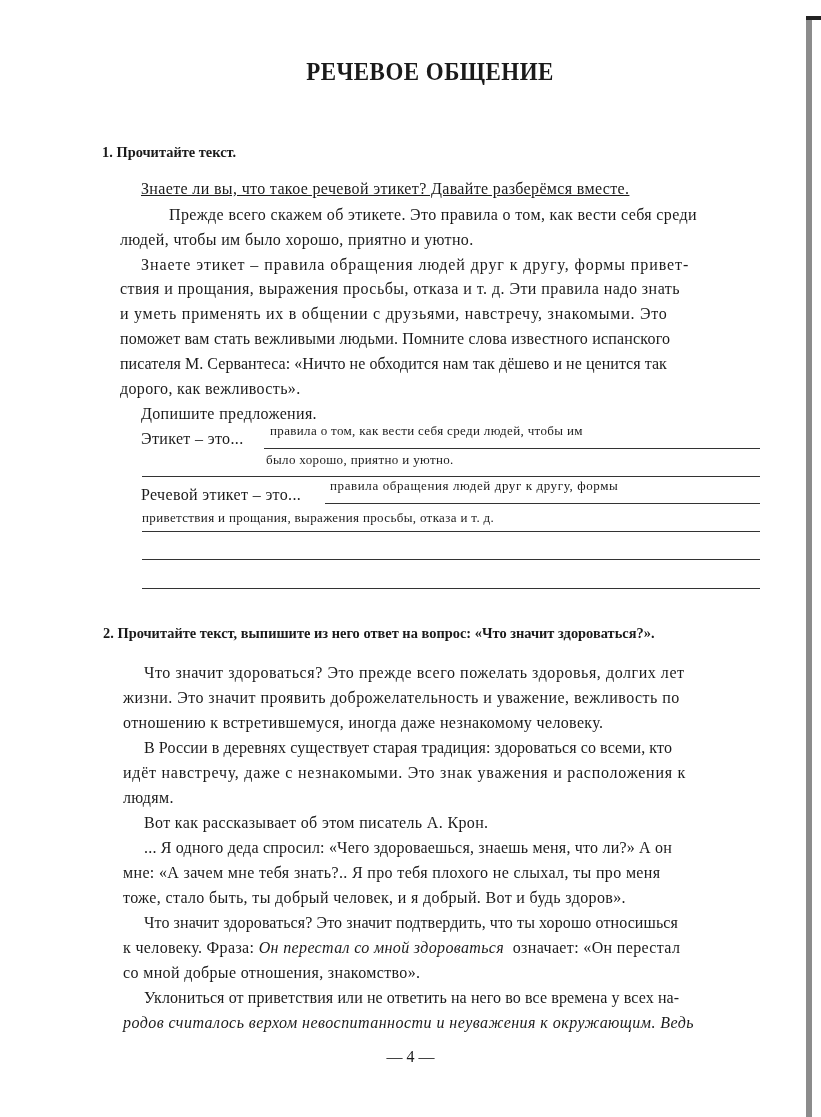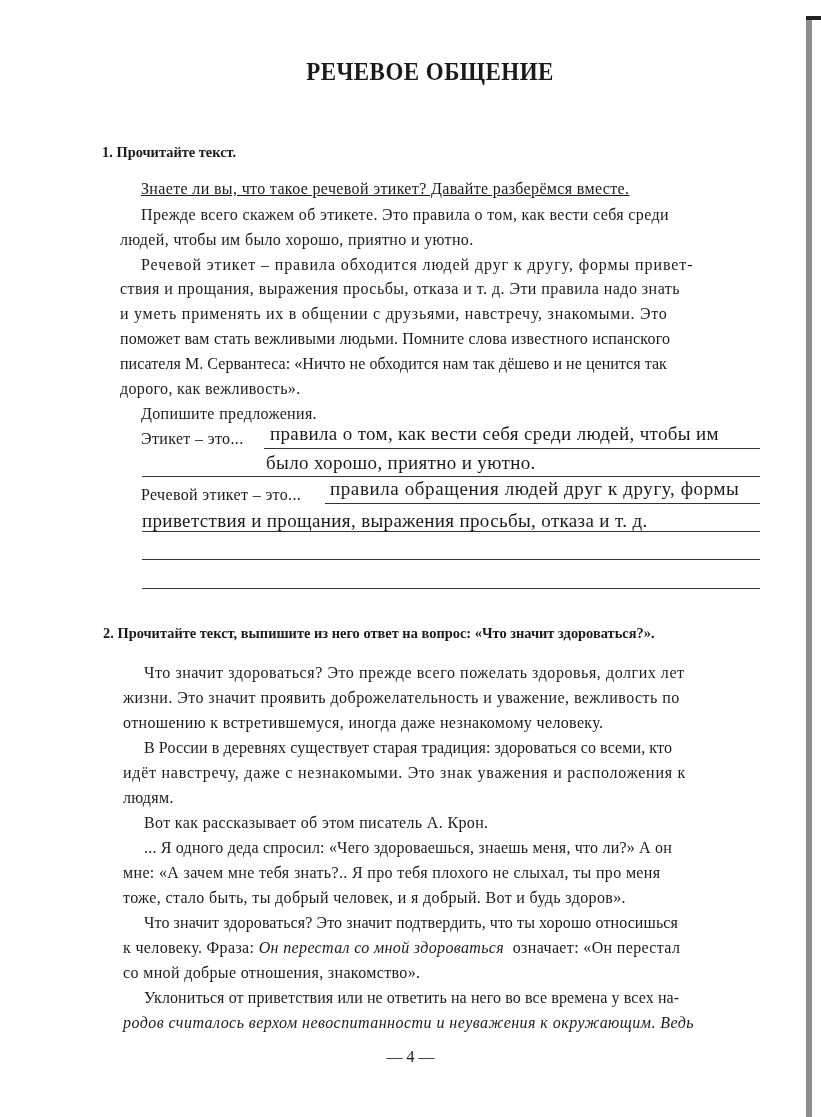--- a/index.html
+++ b/index.html
@@ -17,43 +17,43 @@
   }
   .task-head {
     position: absolute; font-family: "Liberation Serif", serif; font-weight: bold; font-size: 15.5px;
     transform: scaleX(0.93); transform-origin: 0 0; white-space: nowrap;
   }
   .line {
     position: absolute; font-family: "Liberation Serif", serif; font-size: 16px; white-space: nowrap;
     letter-spacing: 0.35px; line-height: 20px;
   }
   .just { display: flex; justify-content: space-between; }
-  .just span { display: inline-block; }
+  .just span { display: inline-block; margin-left: 28px; }
   .rule { position: absolute; height: 1px; background: #333; }
-  .answer { position: absolute; font-family: "Liberation Serif", serif; font-size: 19px; white-space: nowrap; letter-spacing: 0.35px; }
+  .answer { position: absolute; font-family: "Liberation Serif", serif; font-size: 13px; white-space: nowrap; letter-spacing: 0.35px; }
   .italic { font-style: italic; }
   .page-num { position: absolute; left: 0; width: 821px; top: 1032px; text-align: center; font-family: "Liberation Serif", serif; font-size: 16px; }
 </style>
 </head>
 <body>
 
 <div class="page">
   <div class="edge-band"></div>
   <div class="edge-corner"></div>
 
   <div class="title">РЕЧЕВОЕ ОБЩЕНИЕ</div>
 
   <div class="task-head" style="left:102px;top:127px;">1. Прочитайте текст.</div>
 
   <div class="line" style="left:141px;top:163px;text-decoration:underline;">Знаете ли вы, что такое речевой этикет? Давайте разберёмся вместе.</div>
   <div class="line just" style="left:141px;top:189px;width:620px;">
       <span>Прежде всего скажем об этикете. Это правила о том, как вести себя среди</span>
     </div>
   <div class="line" style="left:120px;top:214px;">людей, чтобы им было хорошо, приятно и уютно.</div>
-  <div class="line" style="left:141px;top:239px;letter-spacing:0.9px;">Речевой этикет – правила обходится людей друг к другу, формы привет-</div>
+  <div class="line" style="left:141px;top:239px;letter-spacing:0.9px;">Знаете этикет – правила обращения людей друг к другу, формы привет-</div>
   <div class="line" style="left:120px;top:263px;letter-spacing:0.45px;">ствия и прощания, выражения просьбы, отказа и т. д. Эти правила надо знать</div>
   <div class="line" style="left:120px;top:288px;letter-spacing:0.75px;">и уметь применять их в общении с друзьями, навстречу, знакомыми. Это</div>
   <div class="line" style="left:120px;top:313px;letter-spacing:0.2px;">поможет вам стать вежливыми людьми. Помните слова известного испанского</div>
   <div class="line" style="left:120px;top:338px;letter-spacing:0.05px;">писателя М. Сервантеса: «Ничто не обходится нам так дёшево и не ценится так</div>
   <div class="line" style="left:120px;top:363px;text-align:right;">дорого, как вежливость».</div>
   <div class="line" style="left:141px;top:388px;">Допишите предложения.</div>
 
   <div class="line" style="left:141px;top:413px;">Этикет – это...</div>
   <div class="answer" style="left:270px;top:407px;">правила о том, как вести себя среди людей, чтобы им</div>
   <div class="rule" style="left:264px;top:432px;width:496px;"></div>

